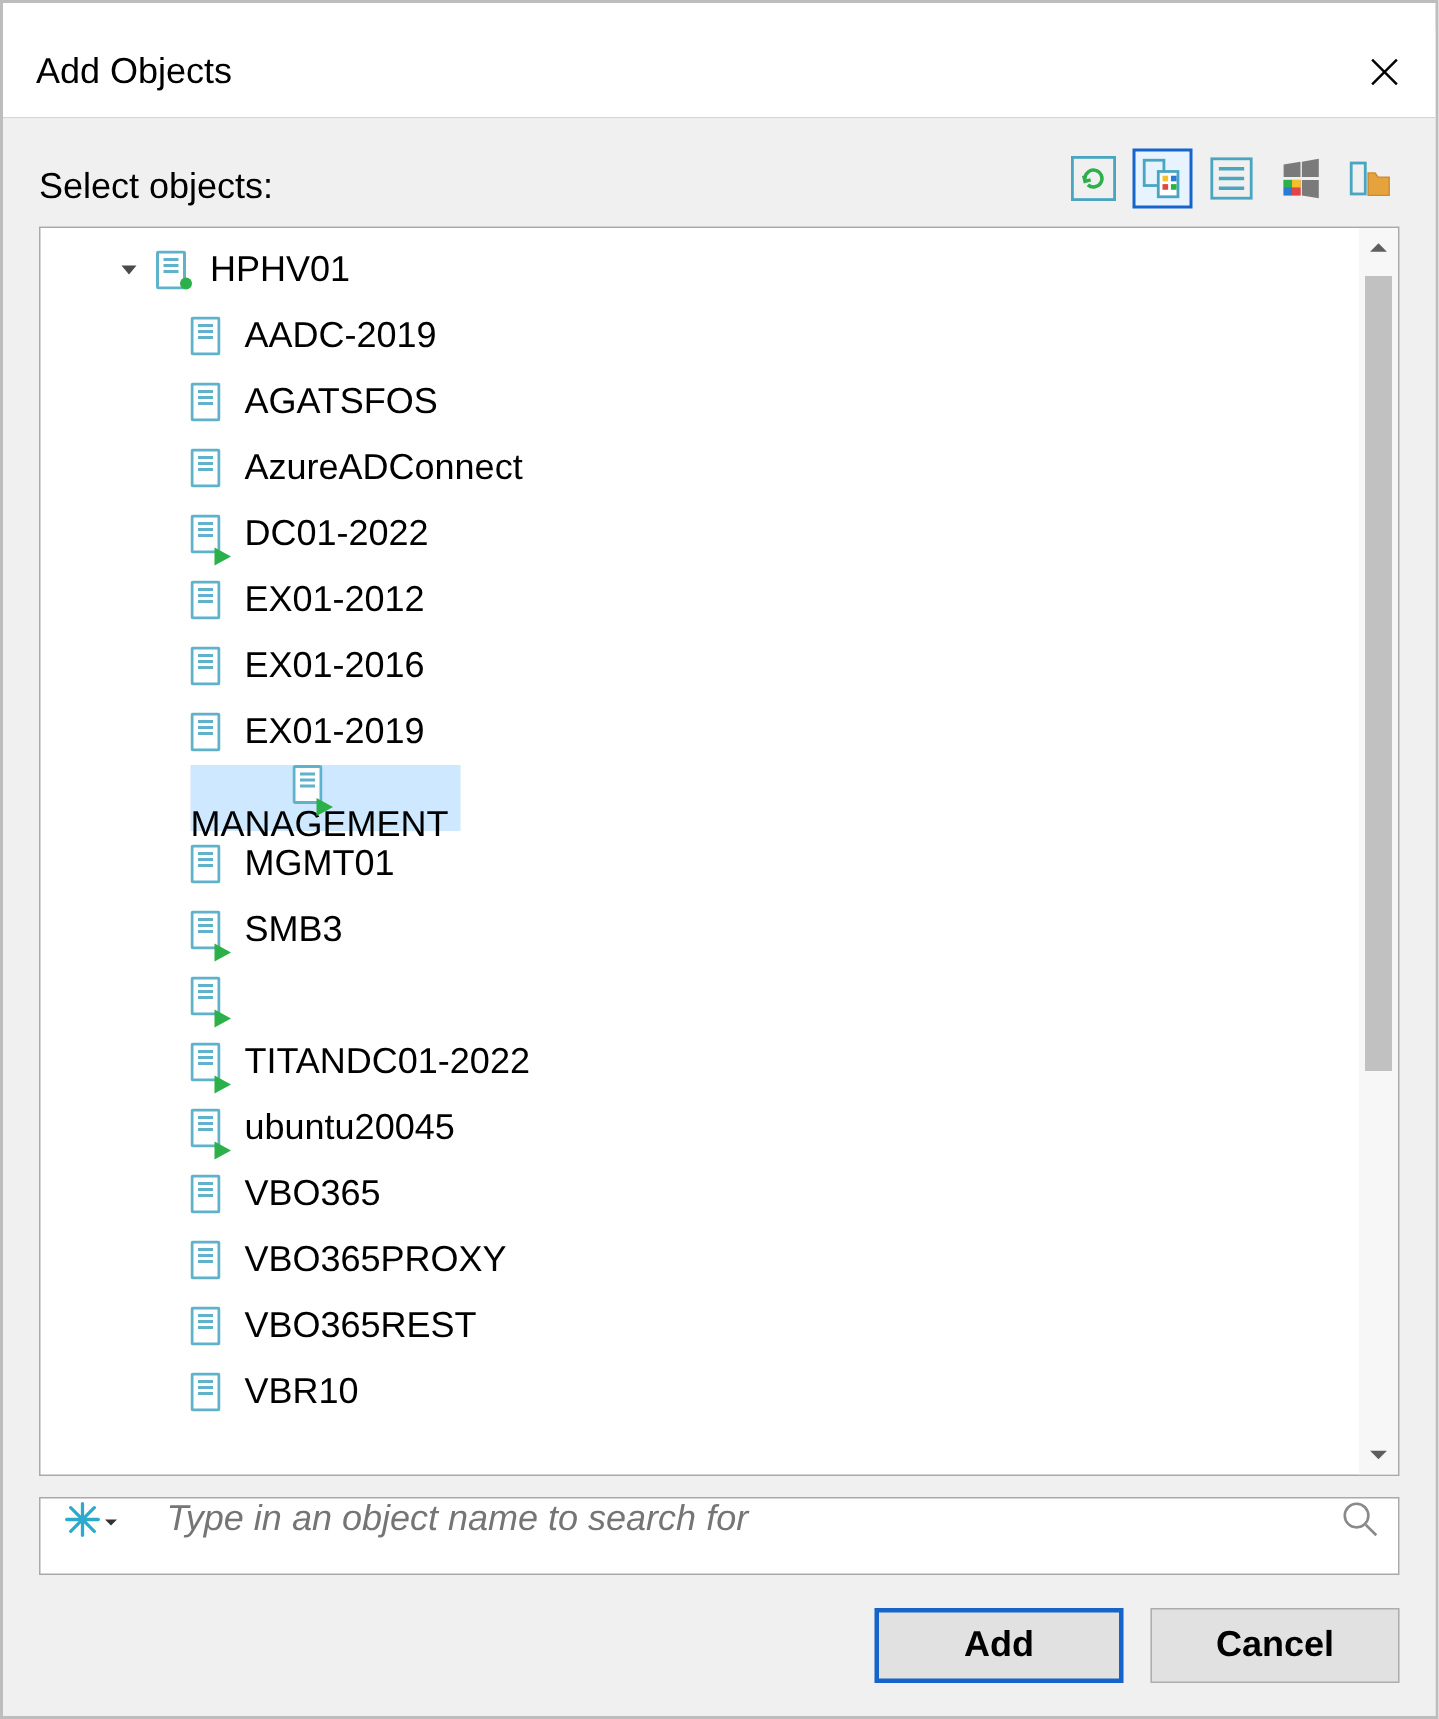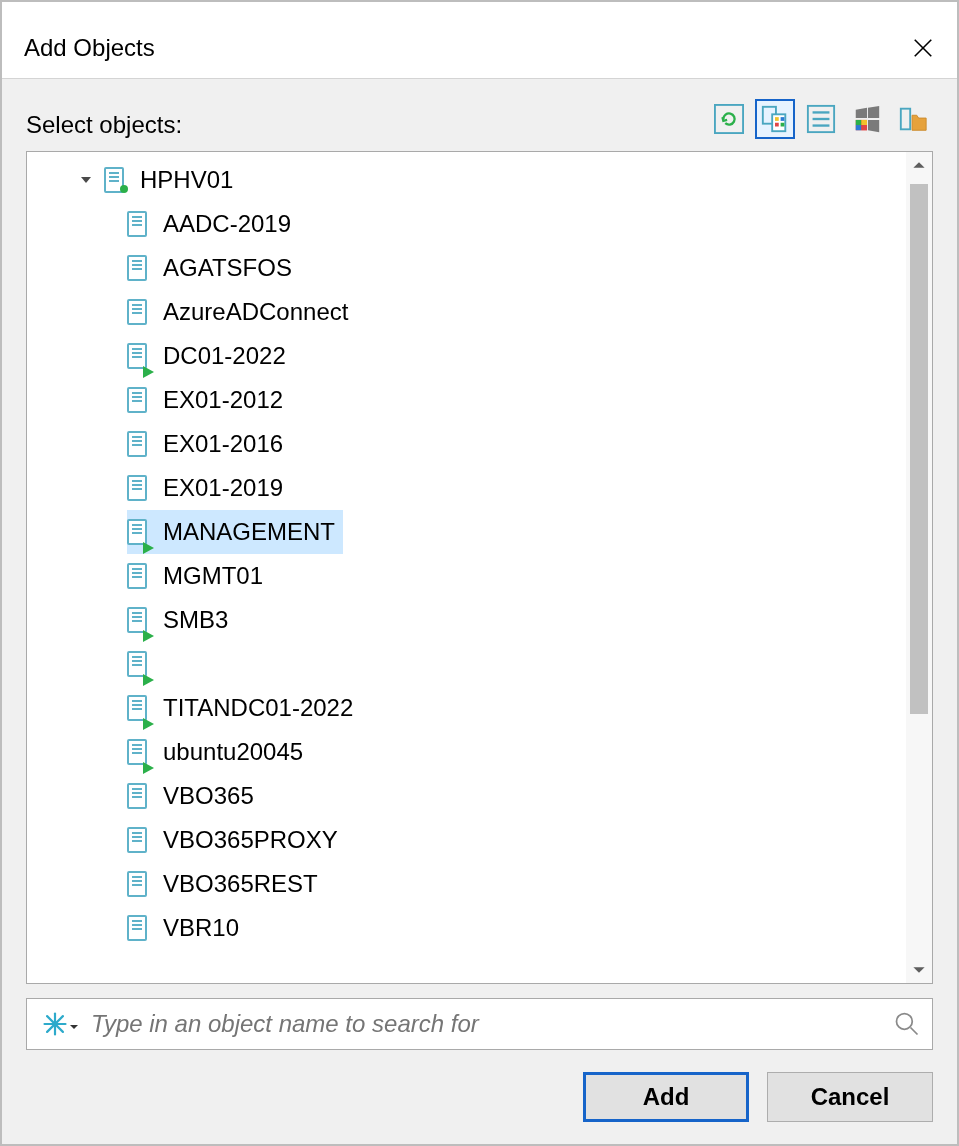--- a/index.html
+++ b/index.html
@@ -101,44 +101,45 @@
     display:flex;align-items:center;height:44px;
     padding-left:90px;box-sizing:border-box;white-space:nowrap;
   }
   .node.host{padding-left:51px;}
   .node.child{padding-left:100px;}
   .node.selected{}
   .node .sel-bg{
     display:flex;align-items:center;height:100%;
     padding:0 8px 0 0;
   }
-  .node.selected .sel-bg{background:var(--select);}
+  .node.selected .sel-bg{background:var(--select);flex-direction:column;}
   .expand{
     width:16px;height:16px;margin-right:10px;display:flex;align-items:center;justify-content:center;
   }
   .expand svg{width:14px;height:14px;fill:#4a4a4a;}
   .vmicon{
     width:20px;height:26px;flex:0 0 20px;margin-right:16px;position:relative;
   }
   .vmicon svg{width:20px;height:26px;}
   .vmicon .run-overlay{
     position:absolute;right:-8px;bottom:-2px;width:14px;height:14px;
   }
   .vmicon .run-overlay svg{width:14px;height:14px;fill:var(--green);}
   .vmicon .dot-overlay{
     position:absolute;right:-4px;bottom:0px;width:8px;height:8px;border-radius:50%;background:var(--green);
   }
   .node .label{font-size:24px;}
 
   
   .search-row{
     margin-top:14px;
-    display:flex;align-items:center;height:50px;
+    display:flex;align-items:flex-start;height:50px;
     border:1px solid var(--border);
     background:#fff;
+    gap:20px;
   }
   .search-type{
     width:56px;display:flex;align-items:center;justify-content:center;
     cursor:pointer;position:relative;
   }
   .search-type svg{width:28px;height:28px;}
   .search-type .drop{
     position:absolute;right:4px;top:50%;transform:translateY(-50%);
   }
   .search-type .drop svg{width:10px;height:10px;fill:#333;}

